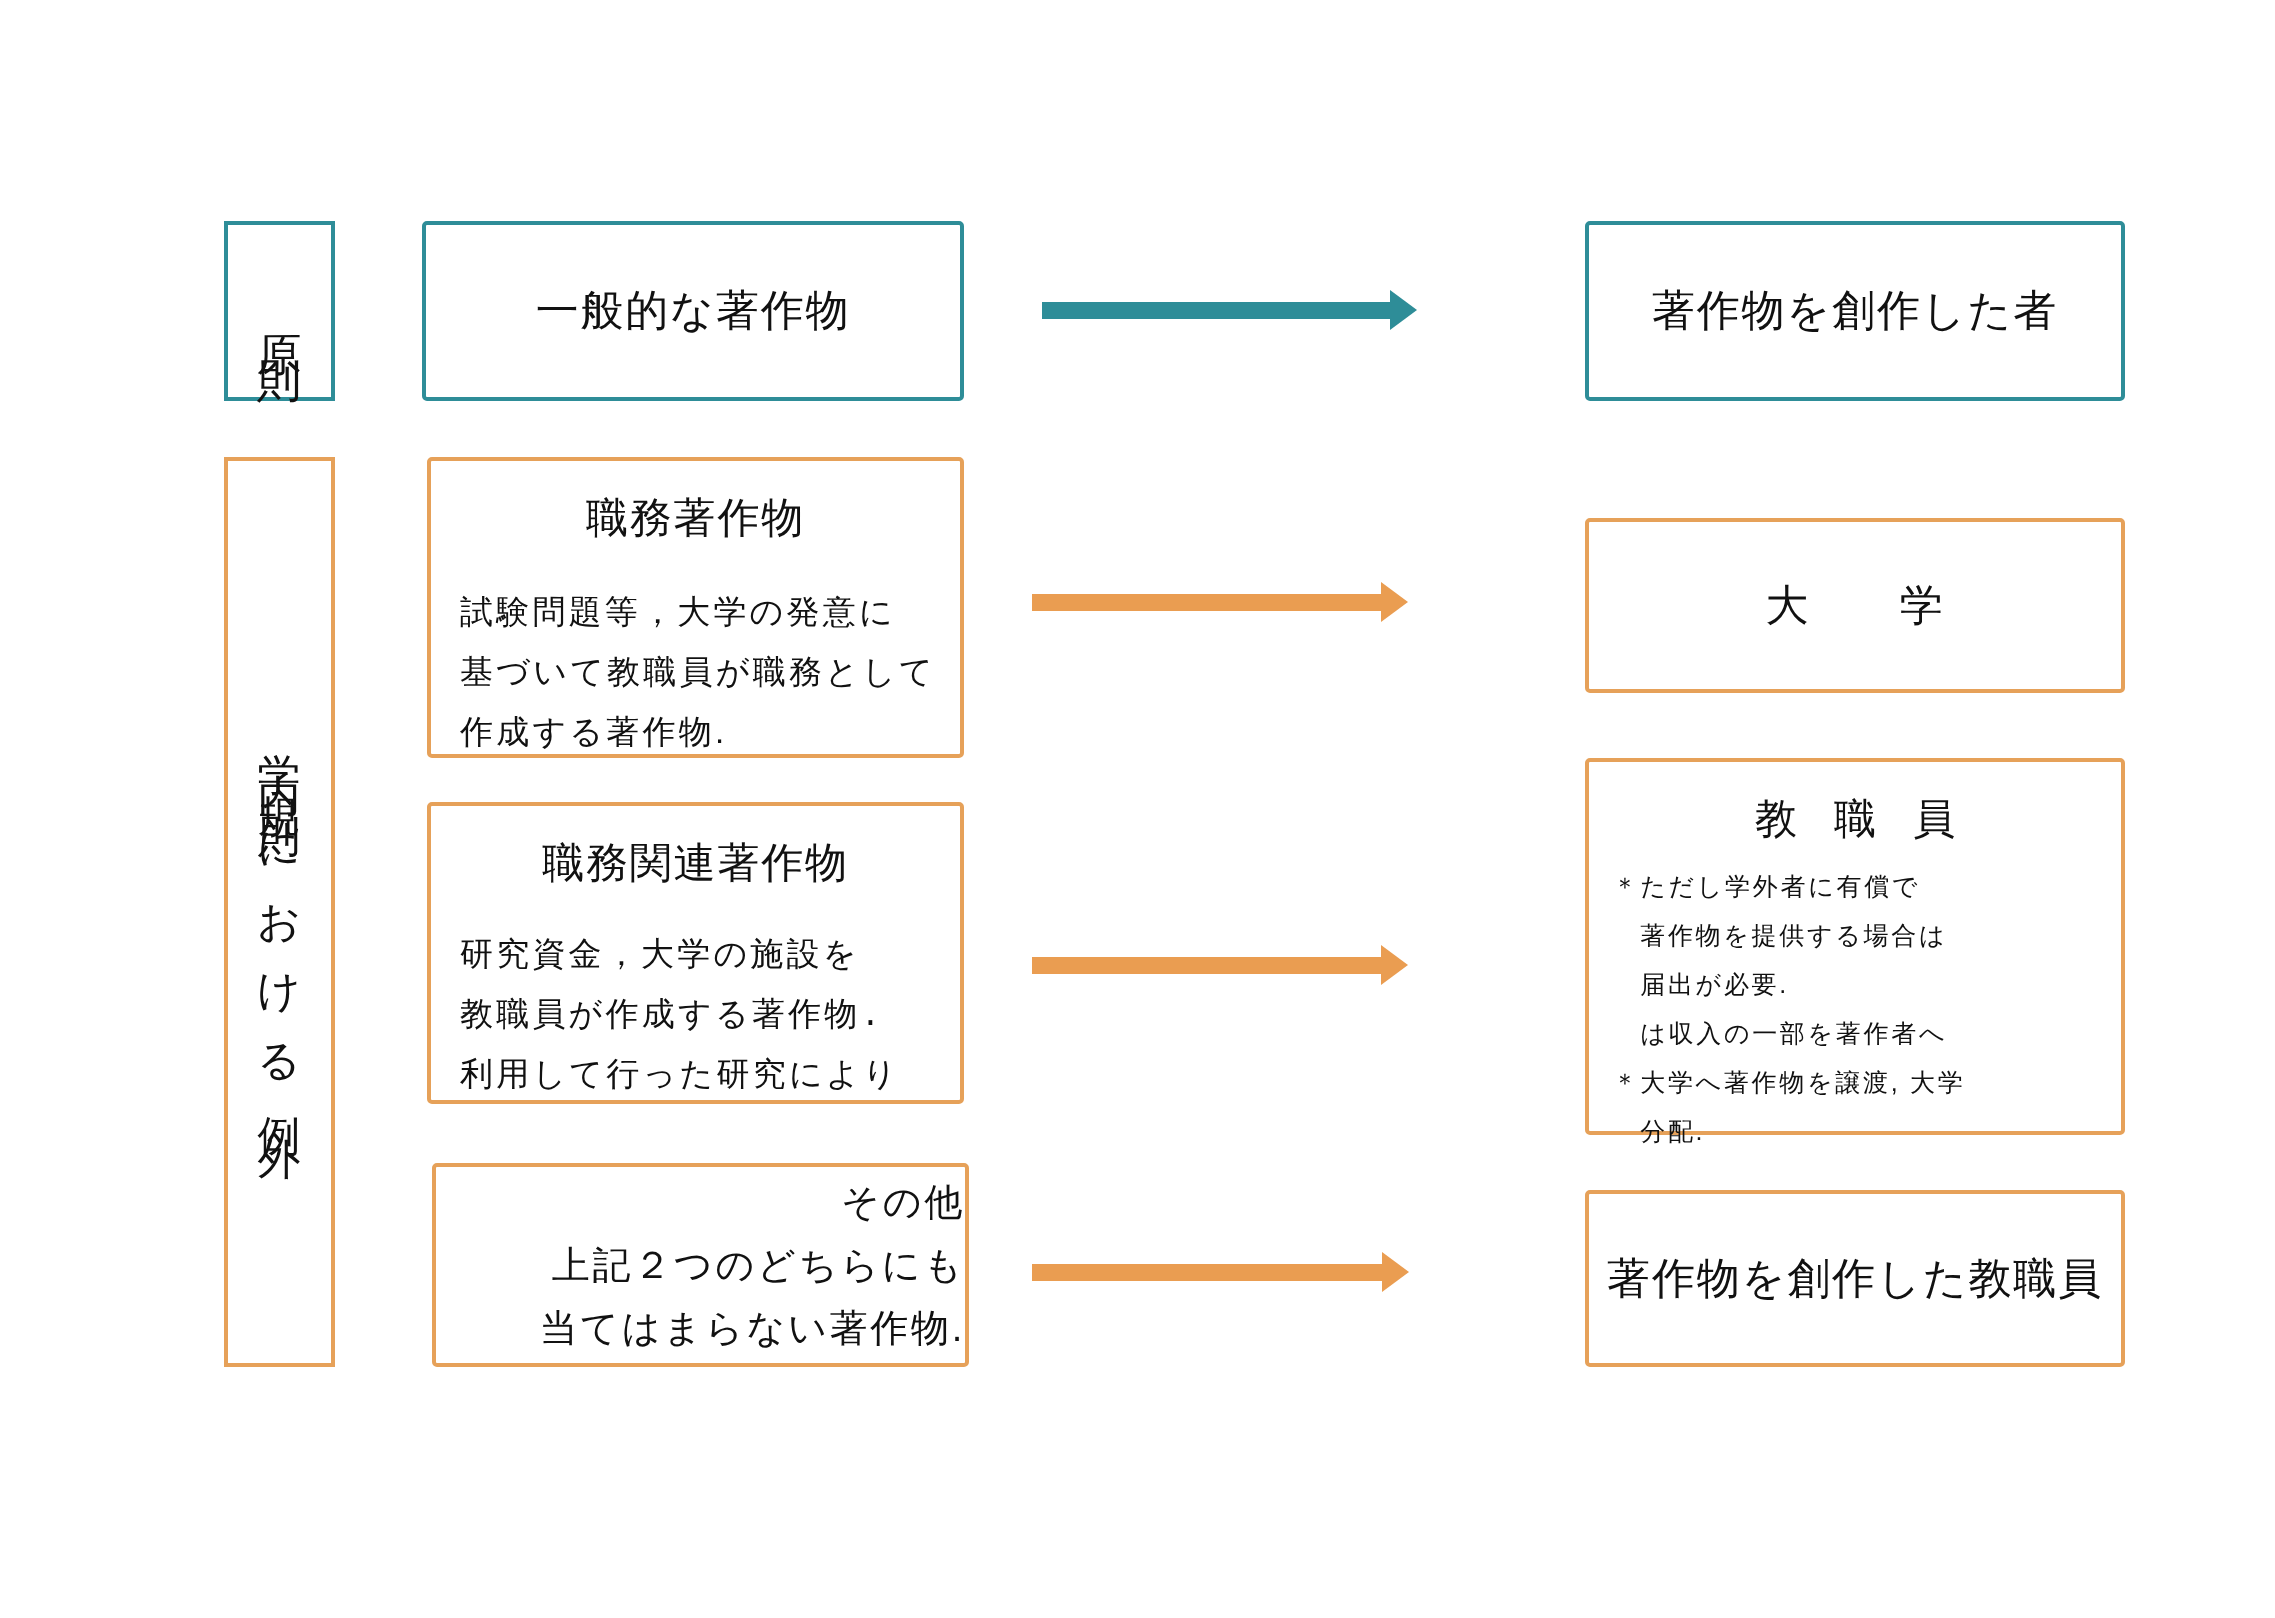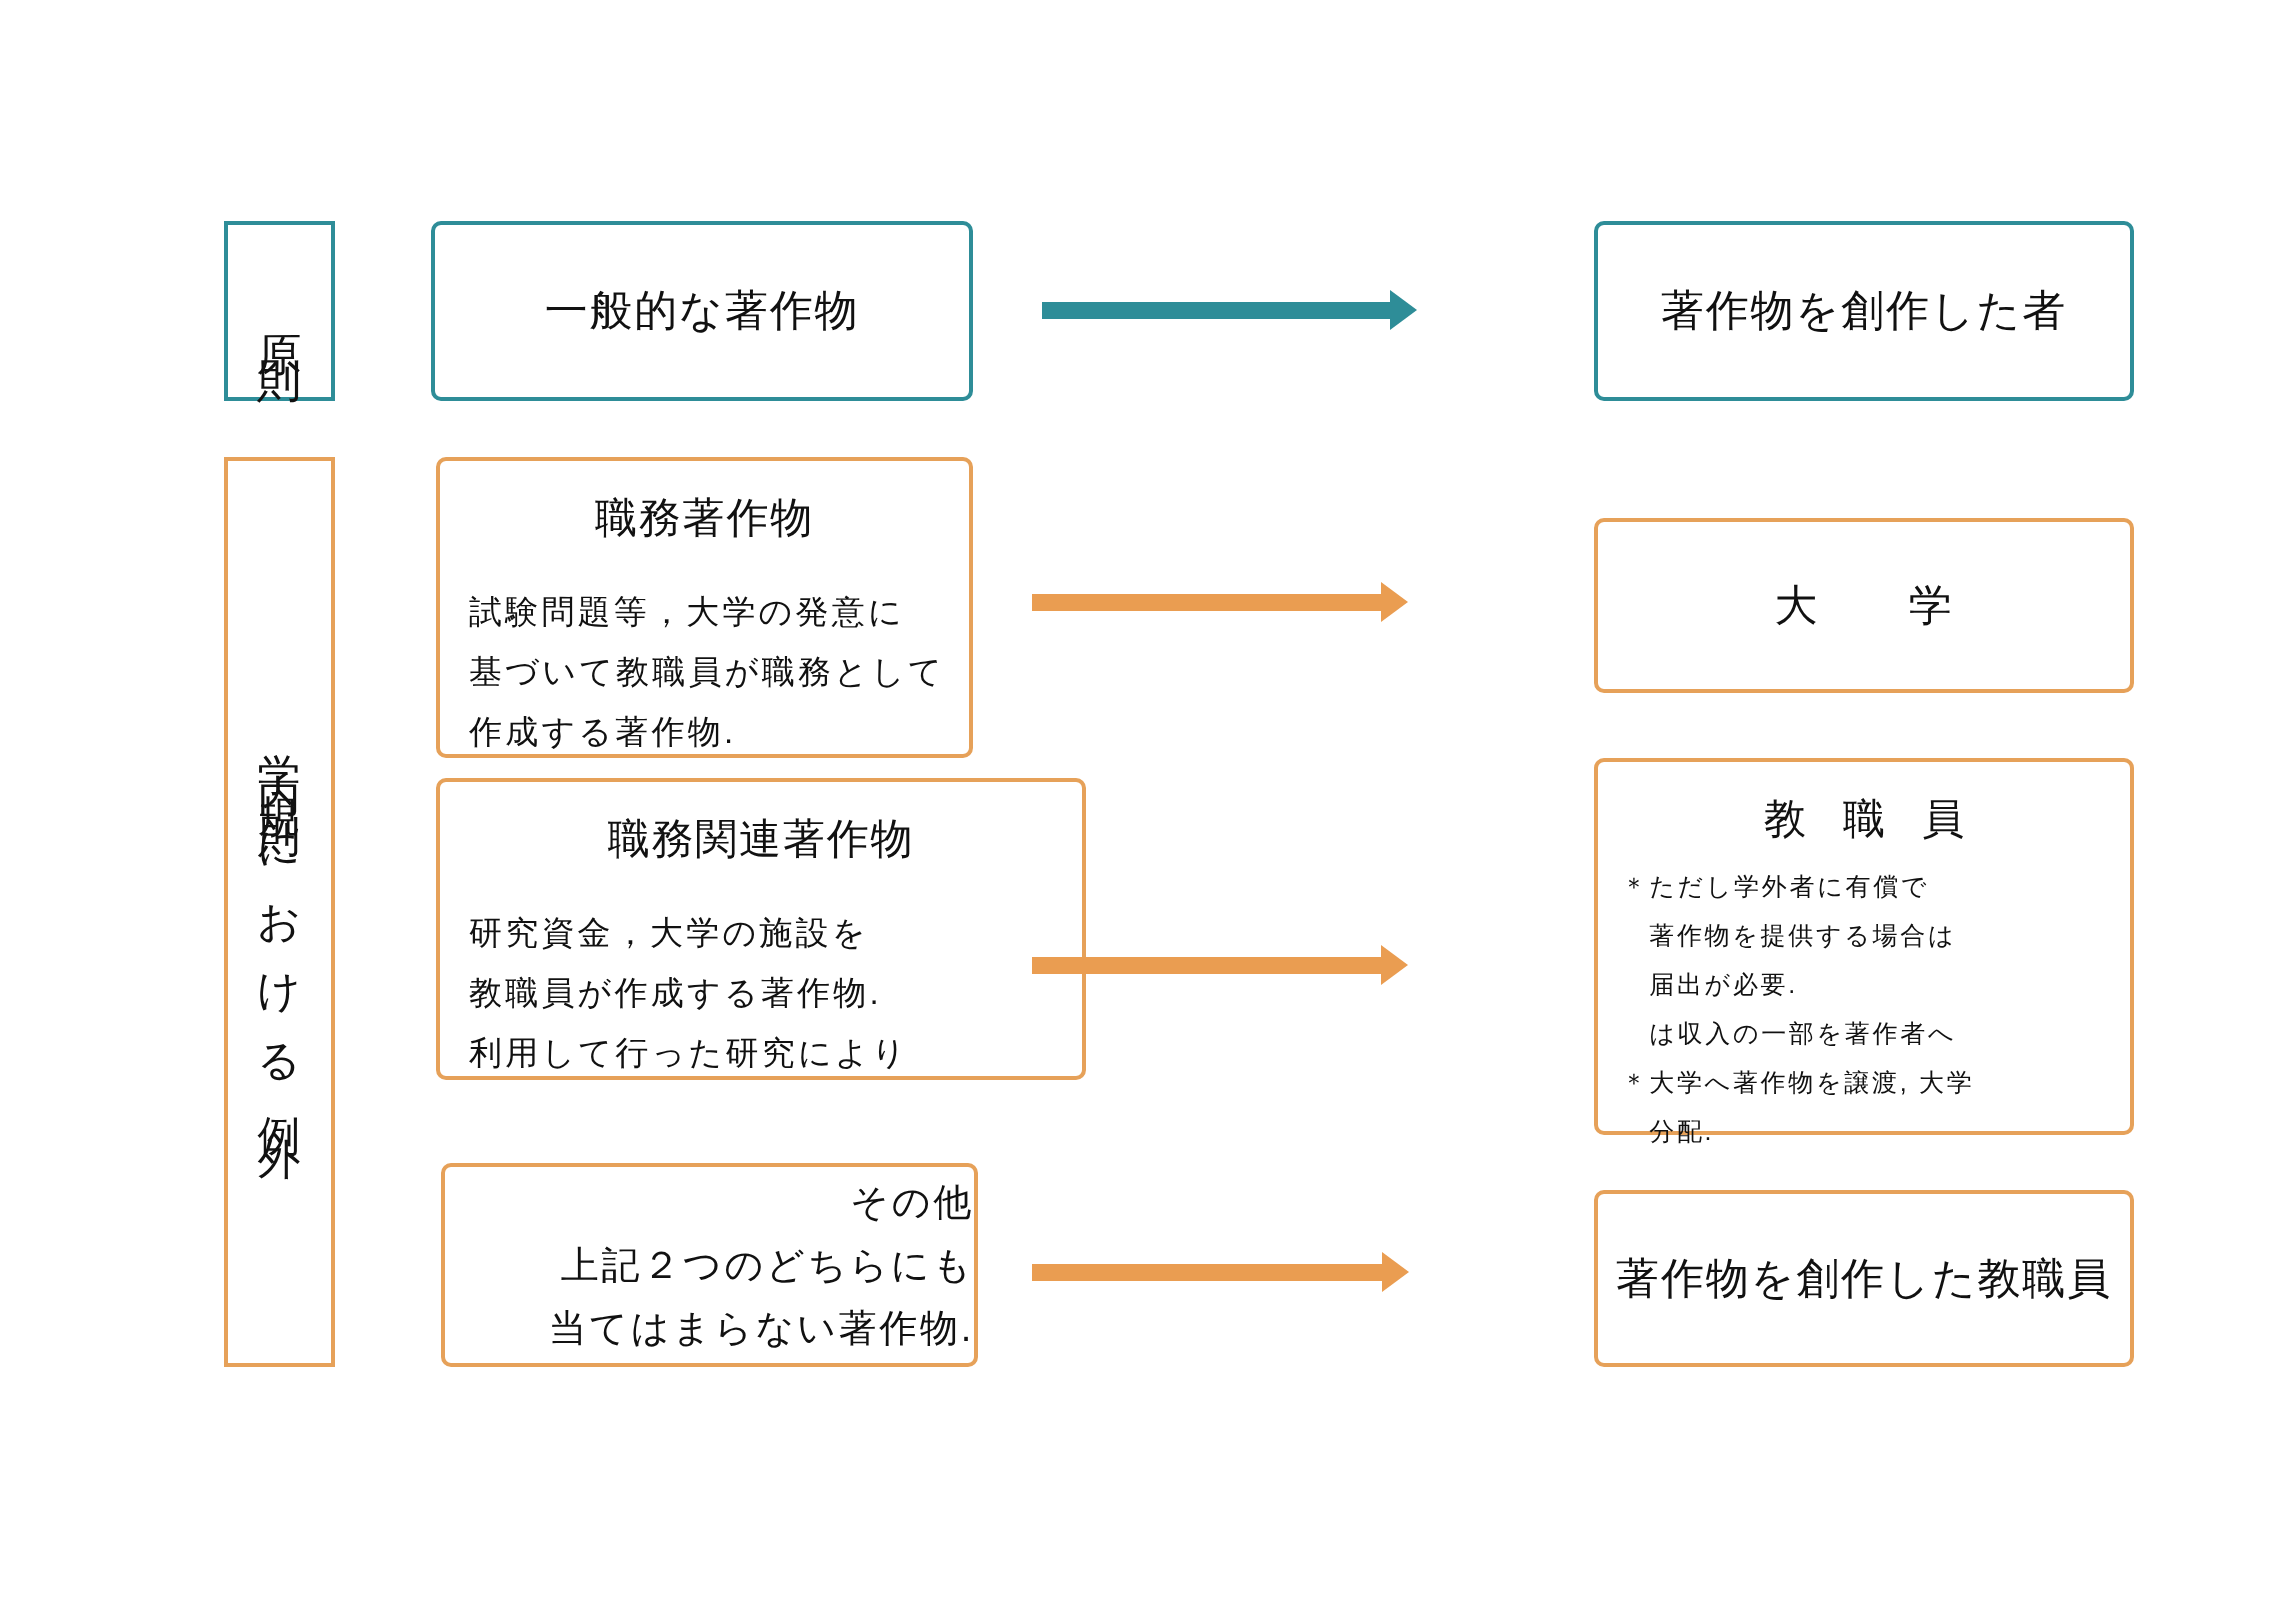--- a/index.html
+++ b/index.html
@@ -23,31 +23,31 @@
     overflow:hidden;
   }
   .box{
     position:absolute;
     box-sizing:border-box;
     background:#fff;
     border:4.5px solid #000;
   }
   .teal-b{border-color:var(--teal);}
   .orange-b{border-color:var(--orange);}
-  .rounded{border-radius:10px;margin-left:9px;}
+  .rounded{border-radius:5px;}
   .flex-center{display:flex;align-items:center;justify-content:center;}
 
   
   .pos-principle {left:224px; top:221px; width:111px; height:180px;}
   .pos-general   {left:422px; top:221px; width:542px; height:180px;}
   .pos-creator   {left:1585px;top:221px; width:540px; height:180px;}
   .pos-exception {left:224px; top:457px; width:111px; height:910px;}
   .pos-workhire  {left:427px; top:457px; width:537px; height:301px;}
   .pos-univ      {left:1585px;top:518px; width:540px; height:175px;}
-  .pos-workrel   {left:427px; top:778px; width:650px; height:302px;}
+  .pos-workrel   {left:427px; top:802px; width:537px; height:302px;font-family:Liberation Mono, monospace;}
   .pos-staff     {left:1585px;top:758px; width:540px; height:377px;}
   .pos-other     {left:432px; top:1163px;width:537px; height:204px;}
   .pos-creatorstaff{left:1585px;top:1190px;width:540px;height:177px;}
 
   .pos-arrow1{left:1042px;top:290px; width:375px;}
   .pos-arrow2{left:1032px;top:582px; width:376px;}
   .pos-arrow3{left:1032px;top:945px;width:376px;}
   .pos-arrow4{left:1032px;top:1252px;width:377px;}
 
   

